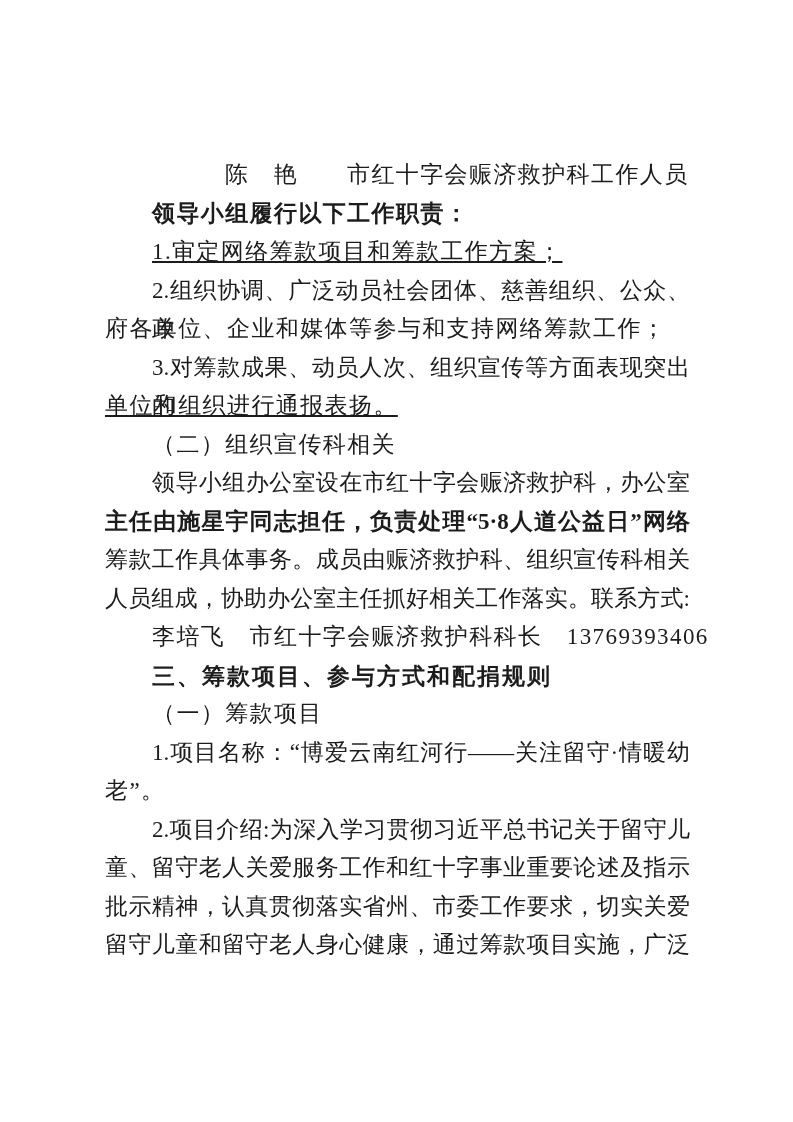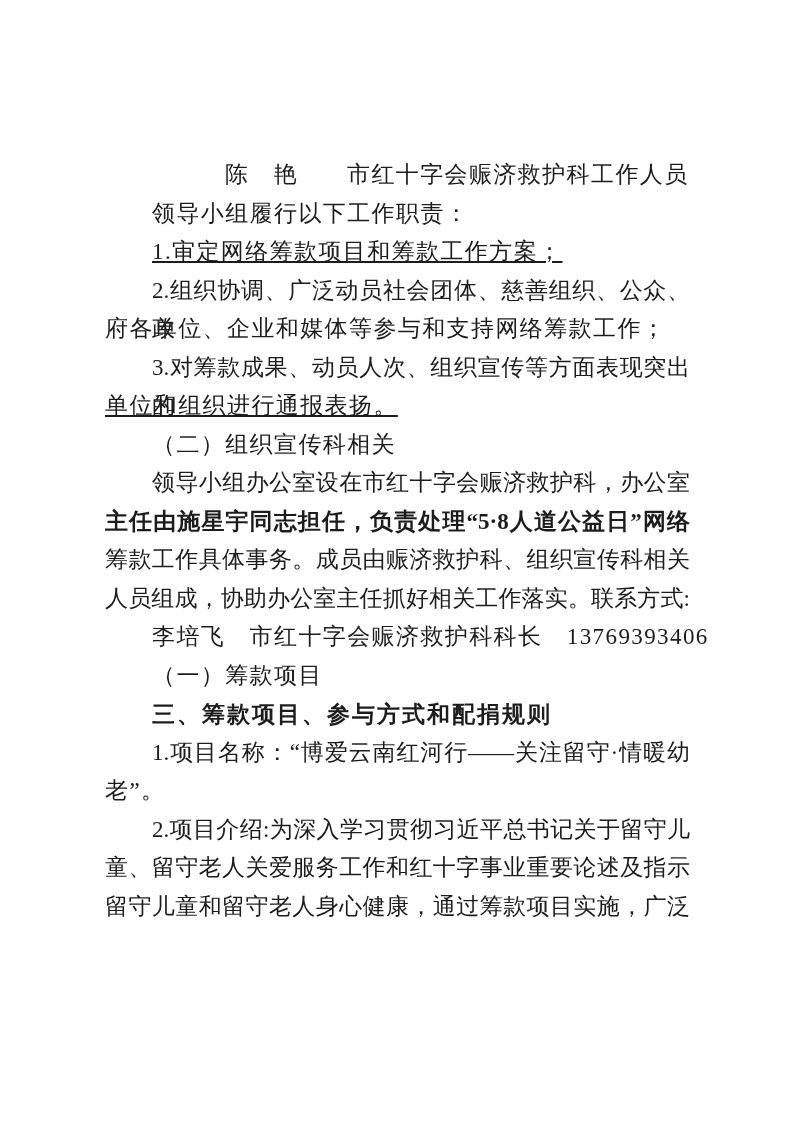--- a/index.html
+++ b/index.html
@@ -52,34 +52,35 @@
     letter-spacing: 1px;
     color: #2a2a2a;
   }
 </style>
 </head>
 <body>
 
 <div class="page">
   <div class="doc-body">
       <div class="line" style="padding-left: 120px;">陈　艳　　市红十字会赈济救护科工作人员</div>
-      <div class="line" style="padding-left: 47px;">领导小组履行以下工作职责：</div>
+      <div class="line" style="padding-left: 47px; font-weight: bold;">领导小组履行以下工作职责：</div>
       <div class="line" style="padding-left: 47px; text-decoration: underline;">1.审定网络筹款项目和筹款工作方案；</div>
       <div class="line fill" style="padding-left: 47px;">2.组织协调、广泛动员社会团体、慈善组织、公众、政</div>
       <div class="line" style="padding-left: 0px;">府各单位、企业和媒体等参与和支持网络筹款工作；</div>
       <div class="line fill" style="padding-left: 47px;">3.对筹款成果、动员人次、组织宣传等方面表现突出的</div>
       <div class="line" style="padding-left: 0px; text-decoration: underline;">单位和组织进行通报表扬。</div>
       <div class="line" style="padding-left: 47px;">（二）组织宣传科相关</div>
       <div class="line fill" style="padding-left: 47px;">领导小组办公室设在市红十字会赈济救护科，办公室</div>
       <div class="line fill" style="padding-left: 0px; font-weight: bold;">主任由施星宇同志担任，负责处理“5·8人道公益日”网络</div>
       <div class="line fill" style="padding-left: 0px;">筹款工作具体事务。成员由赈济救护科、组织宣传科相关</div>
       <div class="line fill" style="padding-left: 0px;">人员组成，协助办公室主任抓好相关工作落实。联系方式:</div>
       <div class="line" style="padding-left: 47px;">李培飞　市红十字会赈济救护科科长　13769393406</div>
+      <div class="line bold" style="padding-left: 47px;">三、筹款项目、参与方式和配捐规则</div>
       <div class="line" style="padding-left: 47px;">（一）筹款项目</div>
-      <div class="line bold" style="padding-left: 47px;">三、筹款项目、参与方式和配捐规则</div>
       <div class="line fill" style="padding-left: 47px;">1.项目名称：“博爱云南红河行——关注留守·情暖幼</div>
       <div class="line" style="padding-left: 0px;">老”。</div>
       <div class="line fill" style="padding-left: 47px;">2.项目介绍:为深入学习贯彻习近平总书记关于留守儿</div>
       <div class="line fill" style="padding-left: 0px;">童、留守老人关爱服务工作和红十字事业重要论述及指示</div>
+      <div class="line fill" style="padding-left: 0px;">批示精神，认真贯彻落实省州、市委工作要求，切实关爱</div>
       <div class="line fill" style="padding-left: 0px;">留守儿童和留守老人身心健康，通过筹款项目实施，广泛</div>
     </div>
   <div class="footer">— 6 —</div>
 </div>
 
 </body></html>

